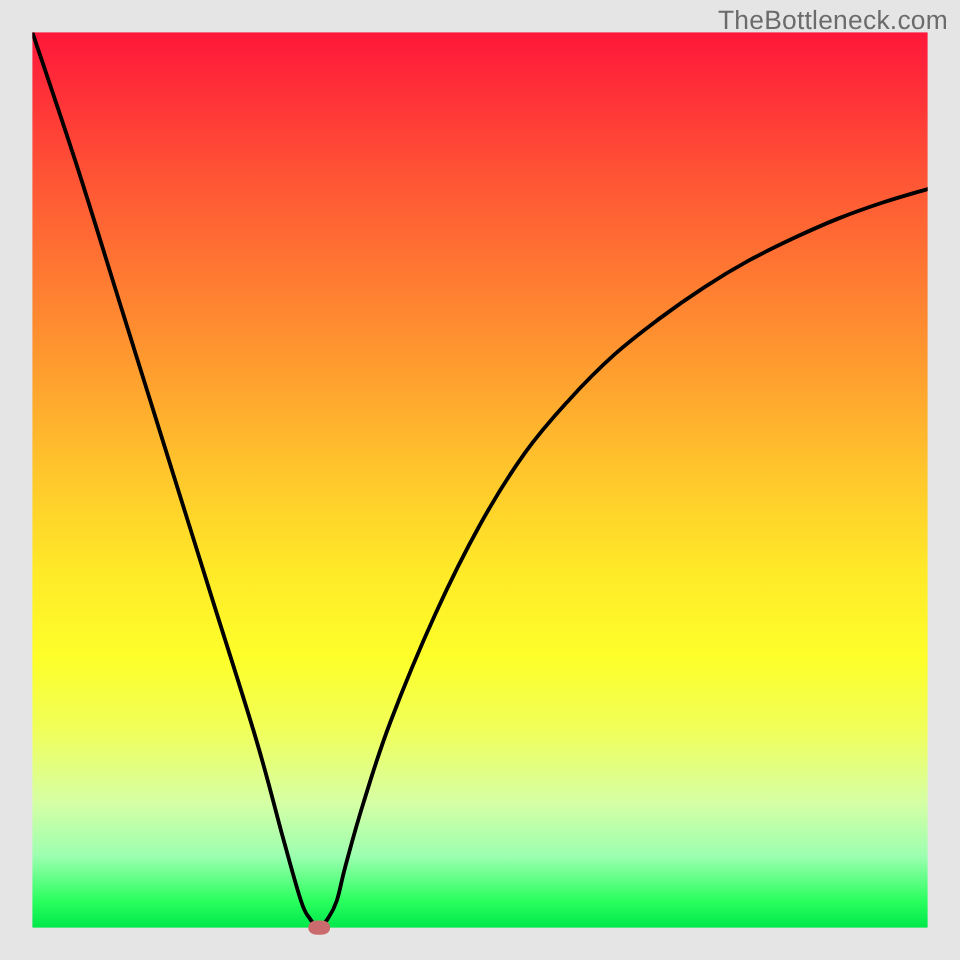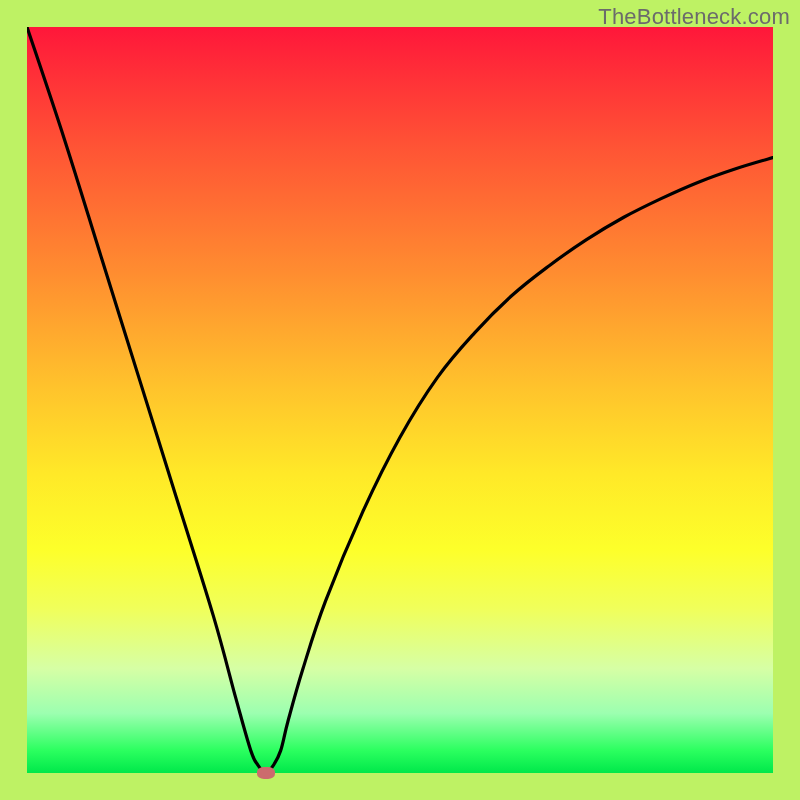--- a/index.html
+++ b/index.html
@@ -1,21 +1,21 @@
 <!DOCTYPE html>
 <html><head>
 <meta charset="utf-8">
 <style>
   * { margin: 0; padding: 0; box-sizing: border-box; }
   html, body { width: 800px; height: 800px; overflow: hidden; background: #000; font-family: Arial, Helvetica, sans-serif; }
   .frame {
     position: relative;
     width: 800px;
     height: 800px;
-    background: #bef264;
+    background: #e5e5e5;
   }
   .plot-area {
     position: absolute;
     left: 27px;
     top: 27px;
     width: 746px;
     height: 746px;
     background: linear-gradient(to bottom,
       #ff173a 0%,
       #ff5035 15%,

